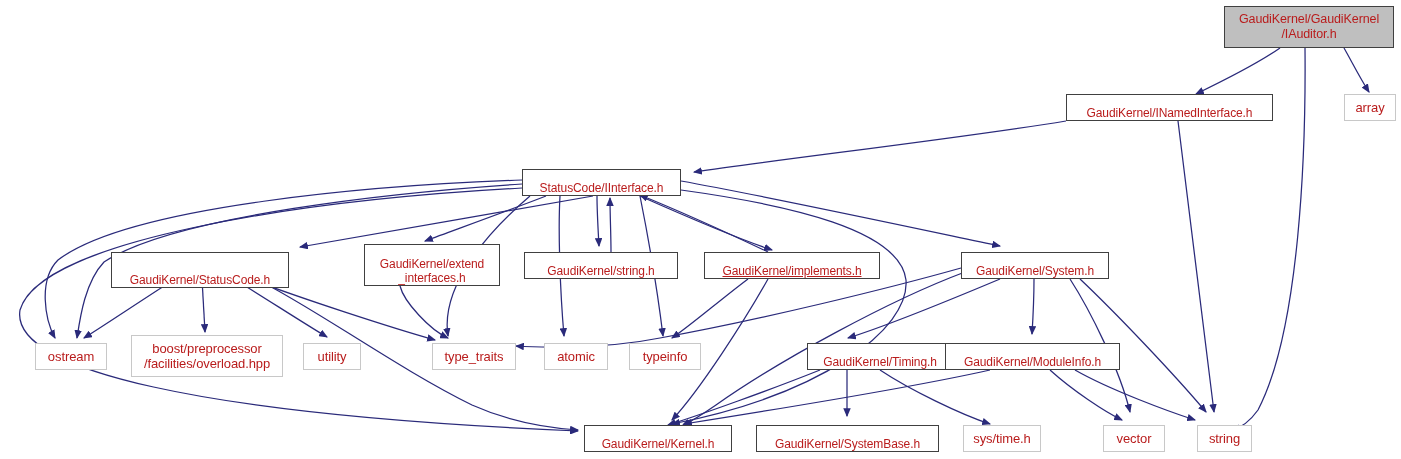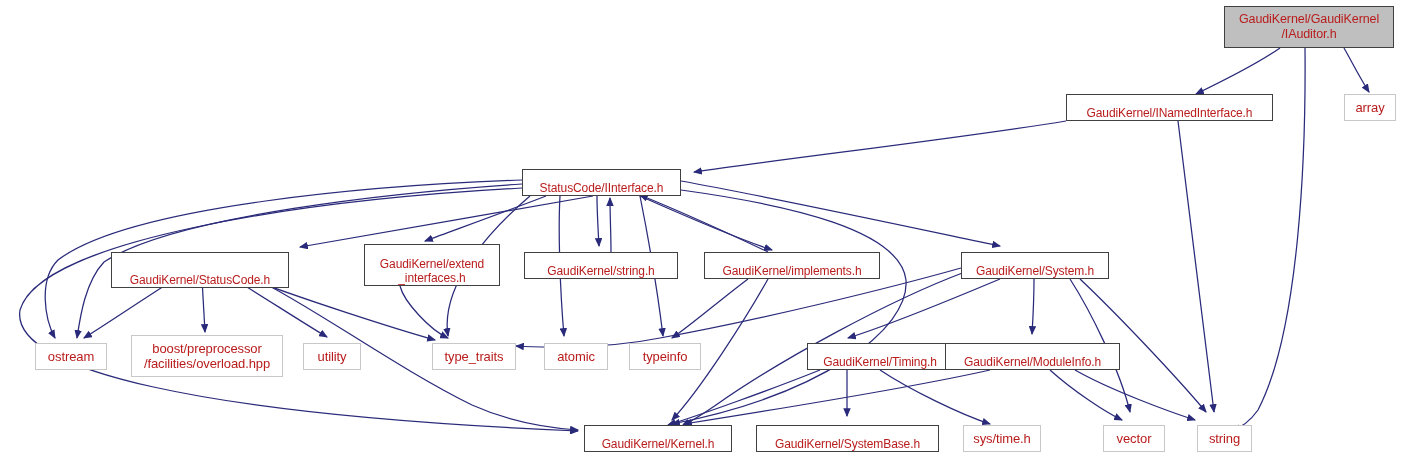--- a/index.html
+++ b/index.html
@@ -105,21 +105,21 @@
   <div id="nodes-group">
       <div class="node root" style="left: 1224px; top: 6px; width: 170px; height: 42px;"><span>GaudiKernel/GaudiKernel
 /IAuditor.h</span></div>
       <div class="node project" style="left: 1066px; top: 94px; width: 207px; height: 27px;"><span>GaudiKernel/INamedInterface.h</span></div>
       <div class="node system" style="left: 1344px; top: 94px; width: 52px; height: 27px;"><span>array</span></div>
       <div class="node project" style="left: 522px; top: 169px; width: 159px; height: 27px;"><span>StatusCode/IInterface.h</span></div>
       <div class="node project" style="left: 111px; top: 252px; width: 178px; height: 36px;"><span>GaudiKernel/StatusCode.h</span></div>
       <div class="node project" style="left: 364px; top: 244px; width: 136px; height: 42px;"><span>GaudiKernel/extend
 _interfaces.h</span></div>
       <div class="node project" style="left: 524px; top: 252px; width: 154px; height: 27px;"><span>GaudiKernel/string.h</span></div>
-      <div class="node project" style="left: 704px; top: 252px; width: 176px; height: 27px;"><span>GaudiKernel/implements.h</span></div>
+      <div class="node project" style="left: 704px; top: 252px; width: 176px; height: 27px; text-decoration: underline;"><span>GaudiKernel/implements.h</span></div>
       <div class="node project" style="left: 961px; top: 252px; width: 148px; height: 27px;"><span>GaudiKernel/System.h</span></div>
       <div class="node system" style="left: 35px; top: 343px; width: 72px; height: 27px;"><span>ostream</span></div>
       <div class="node system" style="left: 131px; top: 335px; width: 152px; height: 42px;"><span>boost/preprocessor
 /facilities/overload.hpp</span></div>
       <div class="node system" style="left: 303px; top: 343px; width: 58px; height: 27px;"><span>utility</span></div>
       <div class="node system" style="left: 432px; top: 343px; width: 84px; height: 27px;"><span>type_traits</span></div>
       <div class="node system" style="left: 544px; top: 343px; width: 64px; height: 27px;"><span>atomic</span></div>
       <div class="node system" style="left: 629px; top: 343px; width: 72px; height: 27px;"><span>typeinfo</span></div>
       <div class="node project" style="left: 807px; top: 343px; width: 146px; height: 27px;"><span>GaudiKernel/Timing.h</span></div>
       <div class="node project" style="left: 945px; top: 343px; width: 175px; height: 27px;"><span>GaudiKernel/ModuleInfo.h</span></div>

